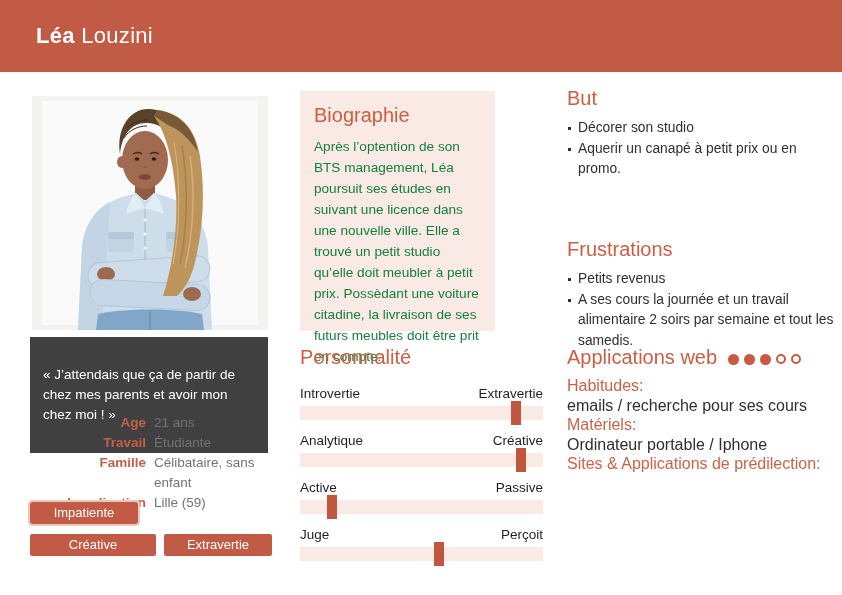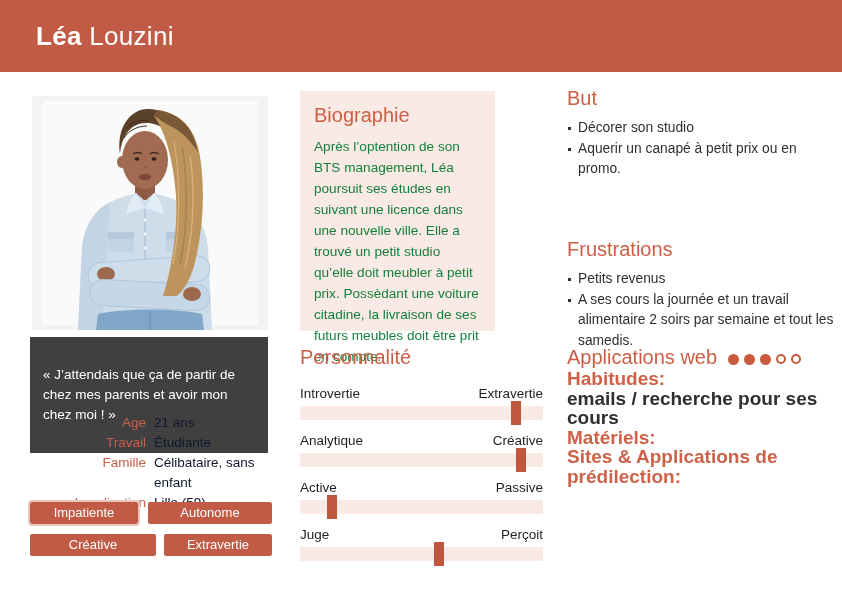--- a/index.html
+++ b/index.html
@@ -4,33 +4,33 @@
 <style>
   html,body{margin:0;padding:0;}
   body{
     width:842px;height:595px;position:relative;overflow:hidden;
     background:#ffffff;
     font-family:"Liberation Sans", sans-serif;
     -webkit-font-smoothing:antialiased;
   }
   
   .header{position:absolute;left:0;top:0;width:842px;height:72px;background:#c15b45;}
-  .persona-name{margin-left:36px;line-height:72px;font-size:26px;color:#ffffff;letter-spacing:.3px;}
+  .persona-name{margin-left:36px;line-height:72px;font-size:22px;color:#ffffff;letter-spacing:.3px;}
   .persona-name .fn{font-weight:bold;}
   
   .photo{position:absolute;left:32px;top:96px;width:236px;height:234px;display:block;}
   .quote{
     position:absolute;left:30px;top:337px;width:238px;box-sizing:border-box;
     background:#404040;color:#ffffff;font-size:13.5px;line-height:20px;
     padding:28px 13px;min-height:66px;
   }
   .details{position:absolute;left:30px;top:413px;width:262px;font-size:13.5px;}
   .detail-row{display:flex;line-height:20px;}
-  .detail-label{width:116px;text-align:right;color:#c4604a;font-weight:normal;margin-right:8px;flex:none;}
-  .detail-value{color:#0f172a;}
+  .detail-label{width:116px;text-align:right;color:#c4604a;font-weight:bold;margin-right:8px;flex:none;}
+  .detail-value{color:#737373;}
   .tags{position:absolute;left:30px;top:502px;width:242px;}
   .tag-row{display:flex;margin-bottom:10px;}
   .tag{
     height:22px;line-height:22px;text-align:center;background:#c15b45;color:#ffffff;
     font-size:13px;border-radius:2px;box-sizing:border-box;
   }
   .tag-row:nth-of-type(1) .tag:nth-child(1){width:108px;margin-right:10px;}
   .tag-row:nth-of-type(1) .tag:nth-child(2){width:124px;}
   .tag-row:nth-of-type(2) .tag:nth-child(1){width:126px;margin-right:8px;}
   .tag-row:nth-of-type(2) .tag:nth-child(2){width:108px;}
@@ -53,21 +53,21 @@
   .frustrations{position:absolute;left:567px;top:238px;width:268px;}
   .web{position:absolute;left:567px;top:346px;width:271px;}
   .bullet-list{margin-top:8px;}
   .bullet-item{position:relative;padding-left:11px;font-size:13.8px;line-height:20.5px;color:#2f2f2f;hyphens:auto;}
   .bullet-item::before{content:"";position:absolute;left:1px;top:9px;width:3px;height:3px;background:#2f2f2f;}
   .web-title-row{display:flex;align-items:center;gap:11px;}
   .rating{display:flex;gap:5px;align-items:center;margin-top:3px;}
   .dot{width:11px;height:11px;border-radius:50%;box-sizing:border-box;flex:none;}
   .dot.filled{background:#c75a3f;}
   .dot.empty{border:2px solid #c75a3f;width:10px;height:10px;}
-  .web-sections{font-size:19px;line-height:19.5px;font-weight:bold;}
+  .web-sections{margin-top:7px;font-size:16px;line-height:19.5px;}
   .web-label{color:#cd6248;}
   .web-value{color:#2f2f2f;}
 </style>
 </head>
 <body>
 
 <div class="header">
   <div class="persona-name"><span class="fn">Léa</span> <span>Louzini</span></div>
 </div>
 
@@ -142,21 +142,20 @@
   </div>
   <div class="detail-row">
     <span class="detail-label">Localisation</span>
     <span class="detail-value">Lille (59)</span>
   </div>
 </div>
 
 <div class="tags">
   <div class="tag-row">
     <span class="tag tag-outlined">Impatiente</span>
-    <span class="tag">Autonome</span>
   </div>
   <div class="tag-row">
     <span class="tag">Créative</span>
     <span class="tag">Extravertie</span>
   </div>
 </div>
 
 <div class="bio-box">
   <div class="section-title">Biographie</div>
   <div class="bio-text">Après l’optention de son BTS management, Léa poursuit ses études en suivant une licence dans une nouvelle ville. Elle a trouvé un petit studio qu’elle doit meubler à petit prix. Possèdant une voiture citadine, la livraison de ses futurs meubles doit être prit en compte.</div>
@@ -236,18 +235,19 @@
       <span class="dot empty"></span>
     </span>
   </div>
   <div class="web-sections">
     <div>
       <div class="web-label">Habitudes:</div>
       <div class="web-value">emails / recherche pour ses cours</div>
     </div>
     <div>
       <div class="web-label">Matériels:</div>
+      <div class="web-value">Ordinateur portable / Iphone</div>
     </div>
     <div>
       <div class="web-label">Sites &amp; Applications de prédilection:</div>
     </div>
   </div>
 </div>
 
 </body></html>

